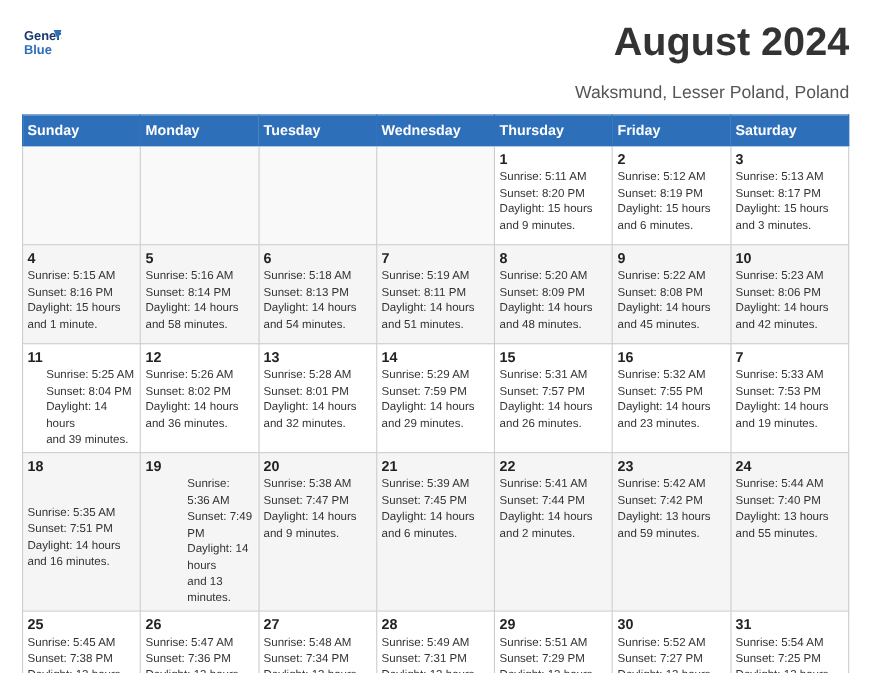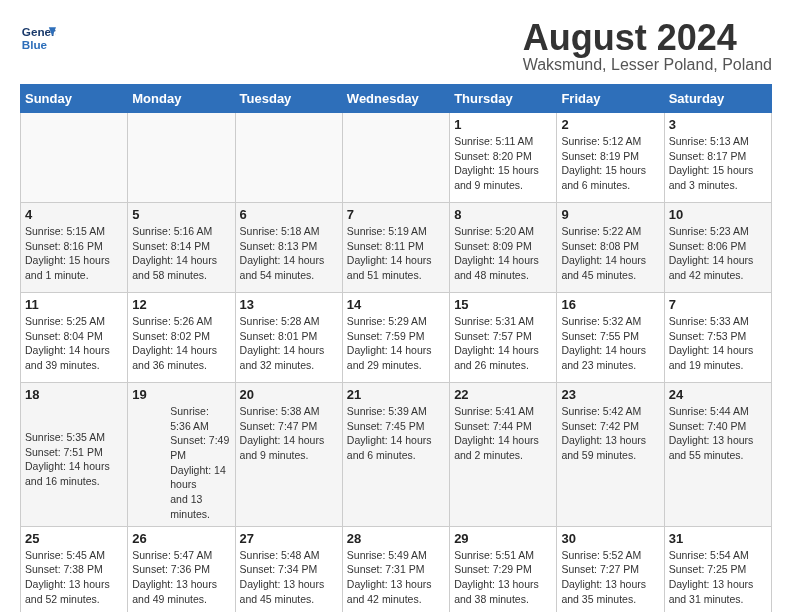--- a/index.html
+++ b/index.html
@@ -19,31 +19,32 @@
     .logo {
       display: flex;
       align-items: center;
       gap: 4px;
     }
     .logo-icon {
       width: 36px;
       height: 36px;
     }
     .title-block {
+      text-align: right;
     }
     .month-year {
       font-size: 36px;
       font-weight: bold;
       color: #333;
       line-height: 1;
     }
     .location {
       font-size: 16px;
       color: #555;
-      margin-top: 0;
+      margin-top: 20px;
     }
     table {
       width: 100%;
       border-collapse: collapse;
       table-layout: fixed;
       padding-left: 16px;
     }
     thead tr th {
       background: #2e6fba;
       color: #fff;
@@ -183,21 +184,21 @@
           <div class="day-number">10</div>
           <div class="day-info" style="white-space: pre-line;">Sunrise: 5:23 AM
 Sunset: 8:06 PM
 Daylight: 14 hours
 and 42 minutes.</div>
         </td>
       </tr>
       <tr>
         <td>
           <div class="day-number">11</div>
-          <div class="day-info" style="white-space: pre-line;">Sunrise: 5:25 AM
+          <div class="day-info" style="white-space: pre-line; margin-left: 17px;">Sunrise: 5:25 AM
 Sunset: 8:04 PM
 Daylight: 14 hours
 and 39 minutes.</div>
         </td>
         <td>
           <div class="day-number">12</div>
           <div class="day-info" style="white-space: pre-line;">Sunrise: 5:26 AM
 Sunset: 8:02 PM
 Daylight: 14 hours
 and 36 minutes.</div>

